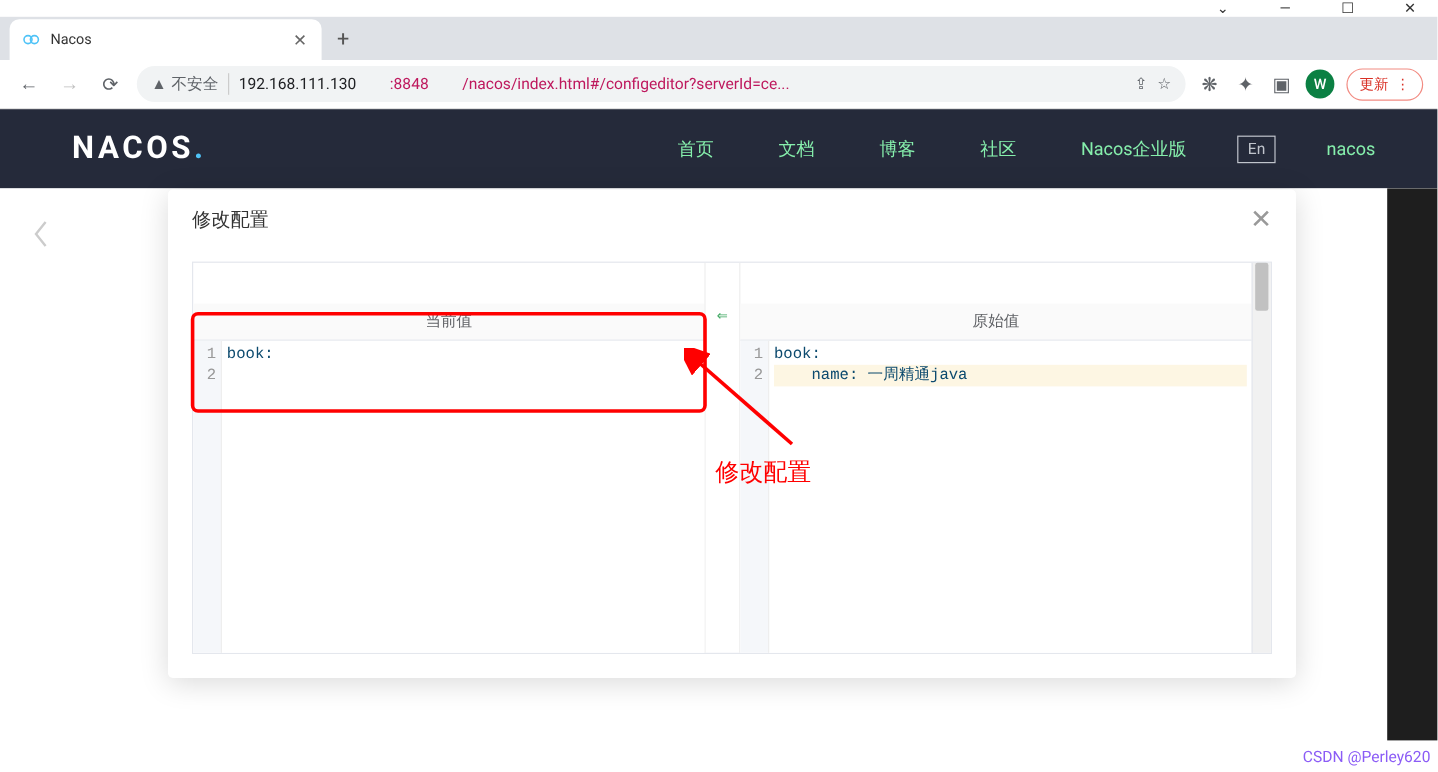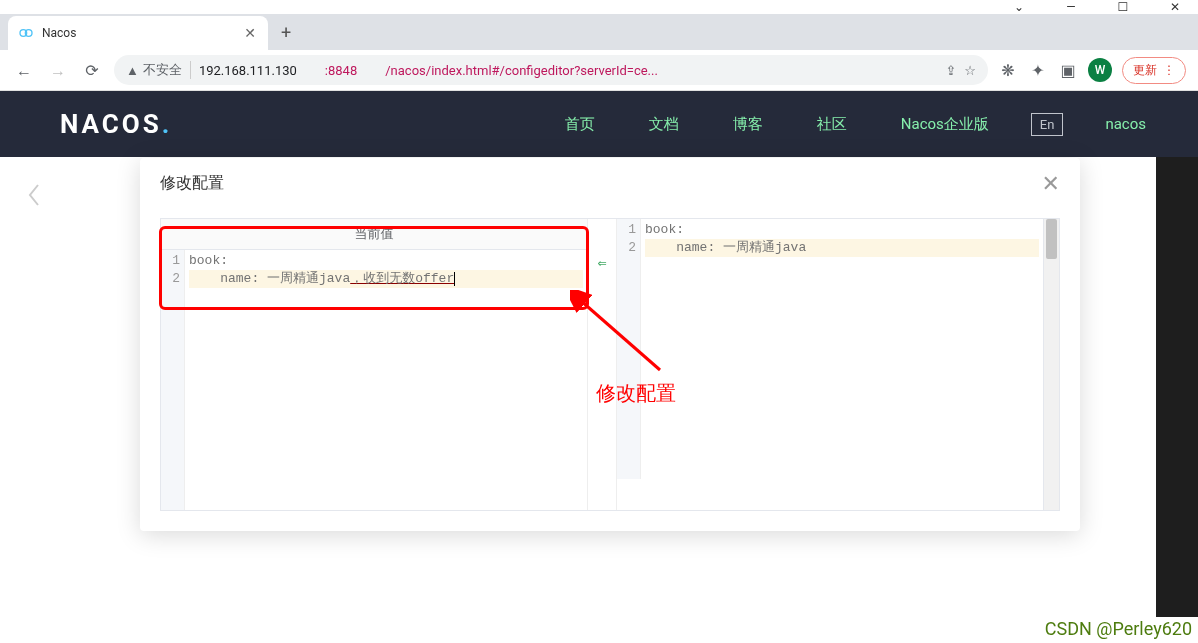--- a/index.html
+++ b/index.html
@@ -47,41 +47,41 @@
     
     
     .modal-overlay { position: absolute; top: 90px; left: 0; right: 0; bottom: 0; display: flex; justify-content: center; }
     .modal { position: absolute; top: 68px; left: 140px; width: 940px; background: #fff; border-radius: 4px; box-shadow: 0 4px 24px rgba(0,0,0,0.15); }
     .modal-header { height: 50px; display: flex; align-items: center; justify-content: space-between; padding: 0 20px; }
     .modal-title { font-size: 16px; color: #333; }
     .modal-close { font-size: 22px; color: #999; cursor: pointer; }
     .modal-body { padding: 10px 20px 20px; }
     
     .compare-wrap { display: flex; gap: 0; border: 1px solid #e4e7ed; position: relative; }
-    .compare-col { flex: 1; }
+    .compare-col { flex: 1; margin-top: 34px; }
     .compare-col-header { text-align: center; font-size: 13px; color: #606266; padding: 6px 0; background: #fafafa; border-bottom: 1px solid #e4e7ed; }
     .code-editor { font-family: "Courier New", monospace; font-size: 13px; height: 260px; display: flex; background: #fff; position: relative; }
     .gutter { width: 24px; background: #f5f7fa; color: #999; text-align: right; padding: 2px 4px 2px 0; border-right: 1px solid #eee; line-height: 18px; }
-    .code-lines { flex: 1; padding: 2px 4px; line-height: 18px; color: #737373; }
+    .code-lines { flex: 1; padding: 2px 4px; line-height: 18px; color: #0c4a6e; }
     .code-line { white-space: pre; }
     .code-line.diff { background: #fdf6e3; }
     .code-line .underlined { text-decoration: underline; text-decoration-color: #8b0000; }
     .cursor-bar { display: inline-block; width: 1px; height: 14px; background: #000; vertical-align: middle; }
     .diff-gutter { width: 30px; display: flex; flex-direction: column; align-items: center; padding-top: 20px; color: #666; font-size: 10px; border-left: 1px solid #eee; border-right: 1px solid #eee; }
     .red-box { position: absolute; border: 3px solid #ff0000; border-radius: 6px; pointer-events: none; }
     .scrollbar-v { width: 16px; background: #f1f1f1; border-left: 1px solid #e4e7ed; position: relative; }
     .scrollbar-thumb { position: absolute; top: 0; left: 2px; right: 2px; height: 40px; background: #c1c1c1; border-radius: 2px; }
     
     .modal-footer { padding: 12px 20px; display: flex; justify-content: flex-end; }
     .btn-confirm { background: #409eff; color: #fff; padding: 9px 18px; border-radius: 4px; font-size: 14px; border: none; }
     
     
     .annotation-arrow { position: absolute; pointer-events: none; }
     .annotation-text { position: absolute; color: #ff0000; font-size: 20px; font-weight: 400; pointer-events: none; font-family: "Microsoft YaHei", sans-serif; }
-    .watermark { position: absolute; right: 6px; bottom: 4px; color: #4d7c0f; font-size: 18px; }
+    .watermark { position: absolute; right: 6px; bottom: 4px; color: #8b5cf6; font-size: 13px; }
   </style>
 </head>
 <body>
 
 <div class="browser-chrome">
   <div class="titlebar">
     <div class="win-btn">⌄</div>
     <div class="win-btn">—</div>
     <div class="win-btn">☐</div>
     <div class="win-btn">✕</div>
@@ -162,32 +162,32 @@
 
         <div class="compare-col">
           <div class="compare-col-header">当前值</div>
           <div class="code-editor">
             <div class="gutter">
               <div>1</div>
               <div>2</div>
             </div>
             <div class="code-lines">
               <div class="code-line">book:</div>
-              <div class="code-line diff"><span>    name: 一周精通java</span><span class="underlined">，收到无数offer</span><span class="cursor-bar"></span></div>
             </div>
             <div class="red-box" style="top:-24px;left:-2px;right:-2px;height:84px;"></div>
           </div>
         </div>
 
         <div class="diff-gutter">
           <div style="height:18px;"></div>
           <div style="color:#4a6;font-size:11px;">⇐</div>
         </div>
 
         <div class="compare-col">
+          <div class="compare-col-header">原始值</div>
           <div class="code-editor">
             <div class="gutter">
               <div>1</div>
               <div>2</div>
             </div>
             <div class="code-lines">
               <div class="code-line">book:</div>
               <div class="code-line diff">    name: 一周精通java</div>
             </div>
           </div>

